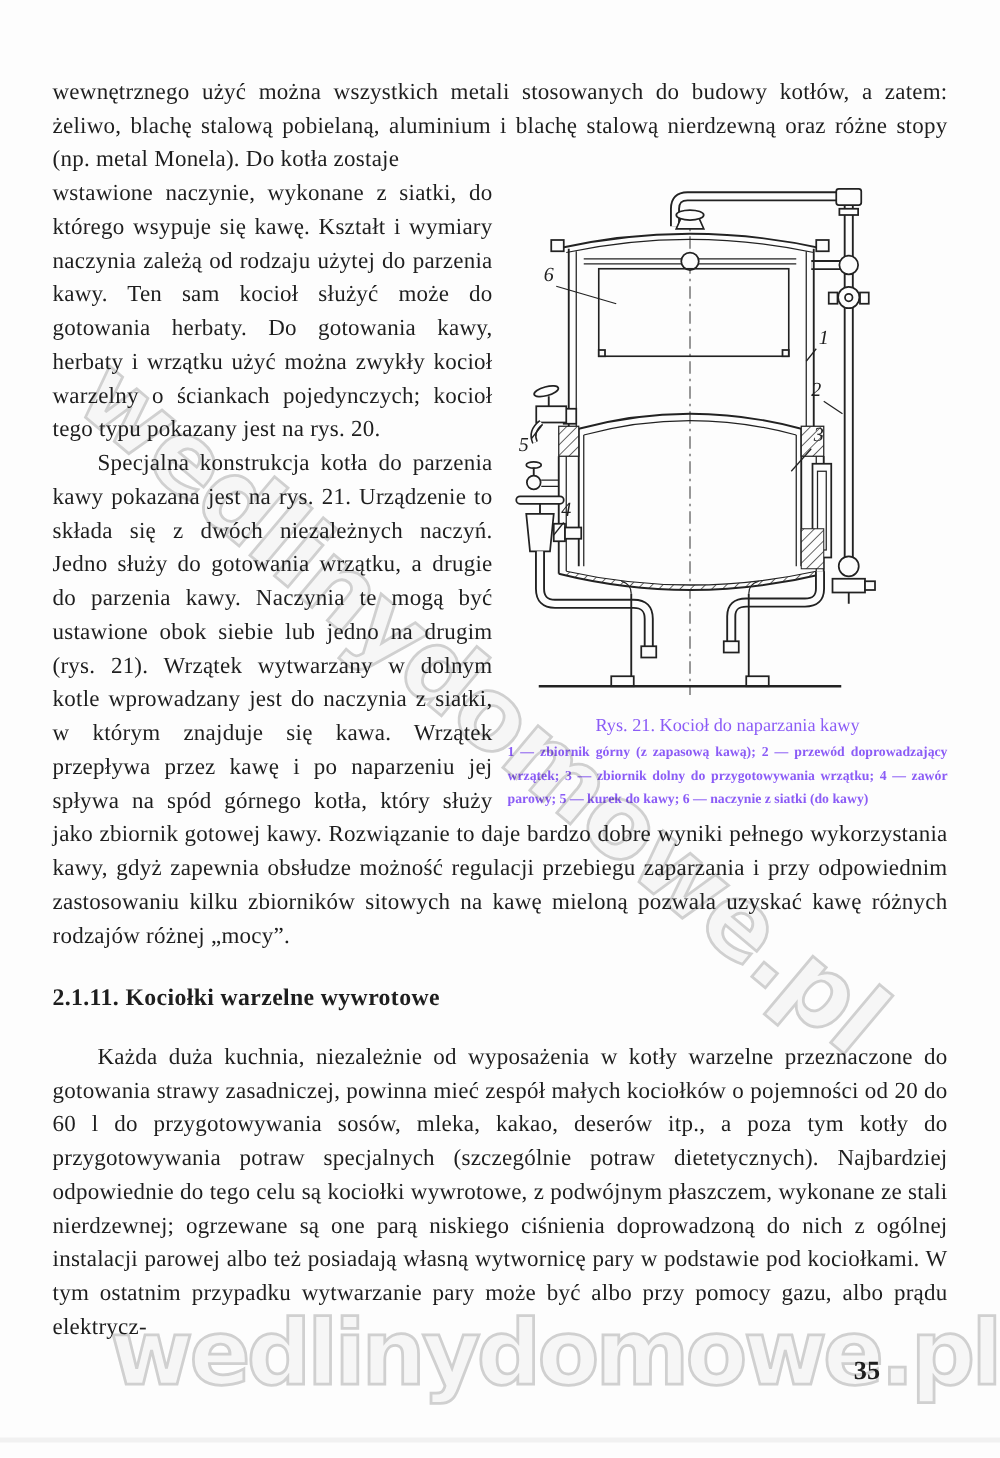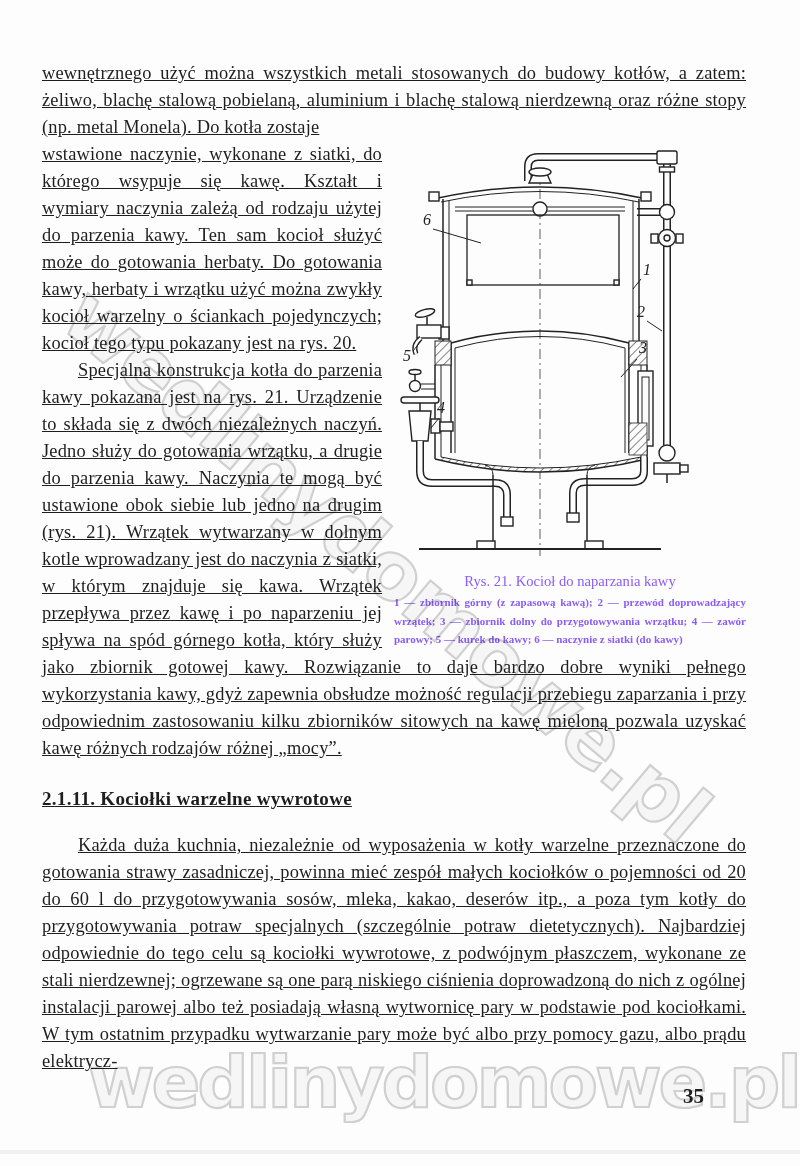--- a/index.html
+++ b/index.html
@@ -6,23 +6,22 @@
   body{
     width:800px;height:1166px;
     background:#fdfdfd;
     font-family:"Liberation Serif", serif;
     color:#1e1e1e;
     position:relative;
     overflow:hidden;
   }
   .page-content{
     position:relative;
-    padding:60px 54px 0 42px;
+    padding:60px 42px 0 42px;
     z-index:1;
-    text-decoration:underline;
   }
   p{
     margin:0;
     font-size:18.4px;
     line-height:27px;
     text-align:justify;
     letter-spacing:.2px;
   }
   p.indent{ text-indent:36px; }
   .figure-block{

